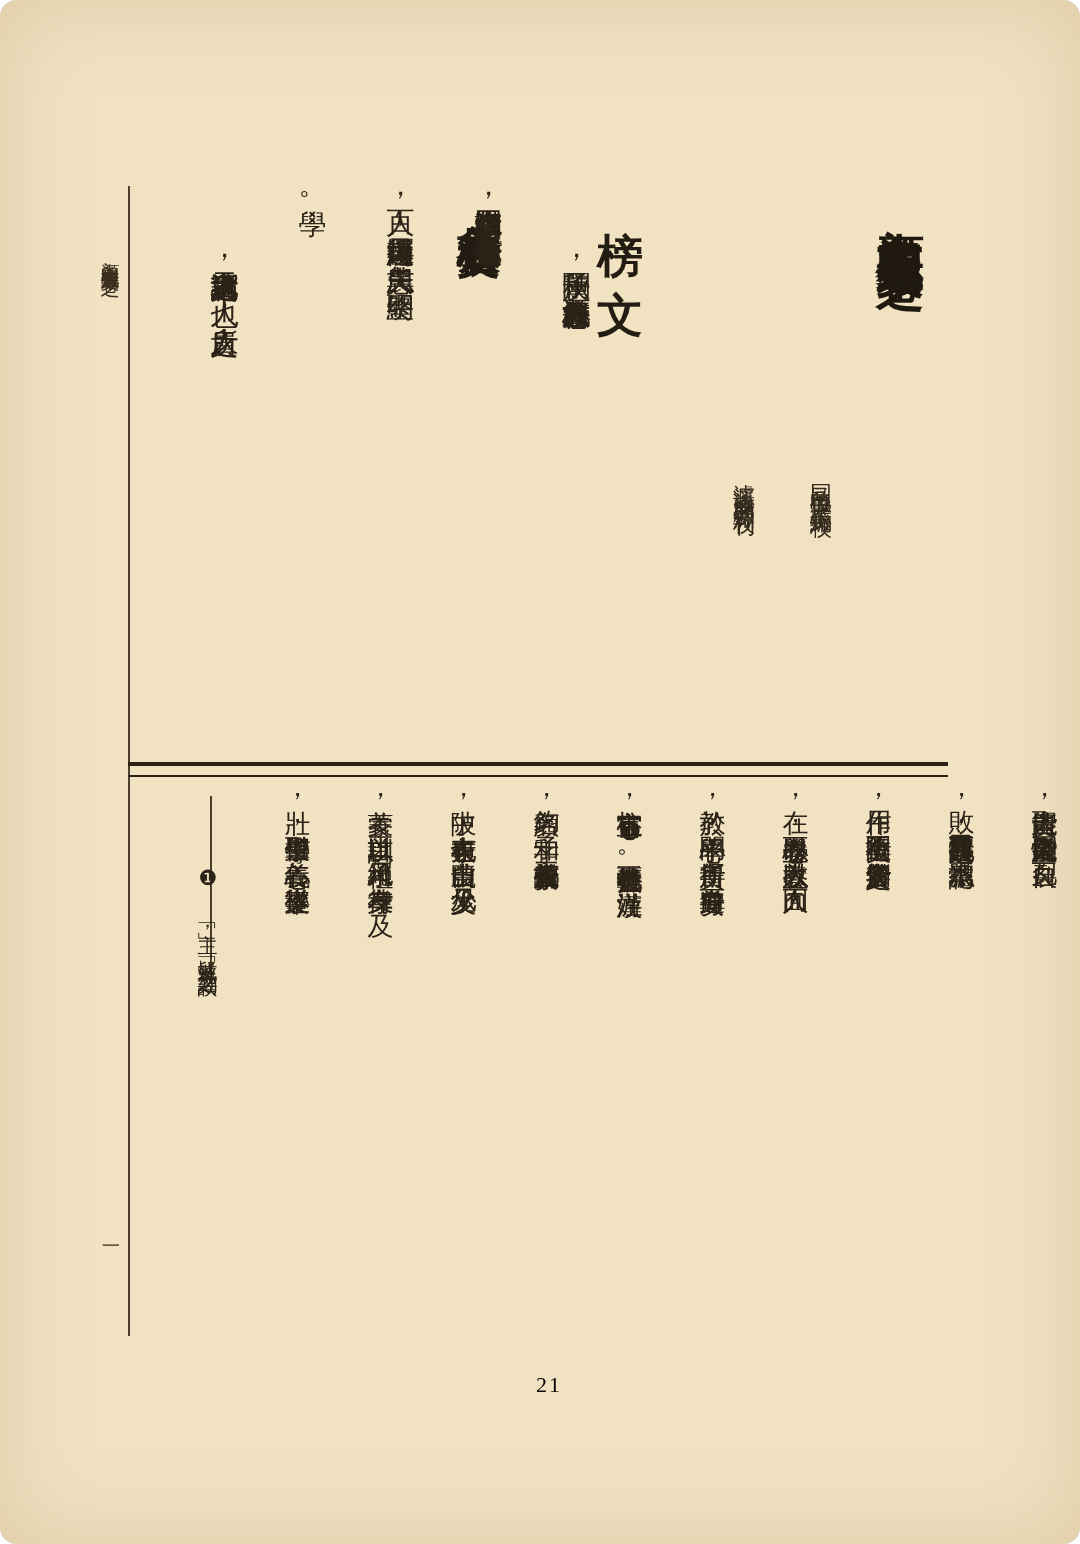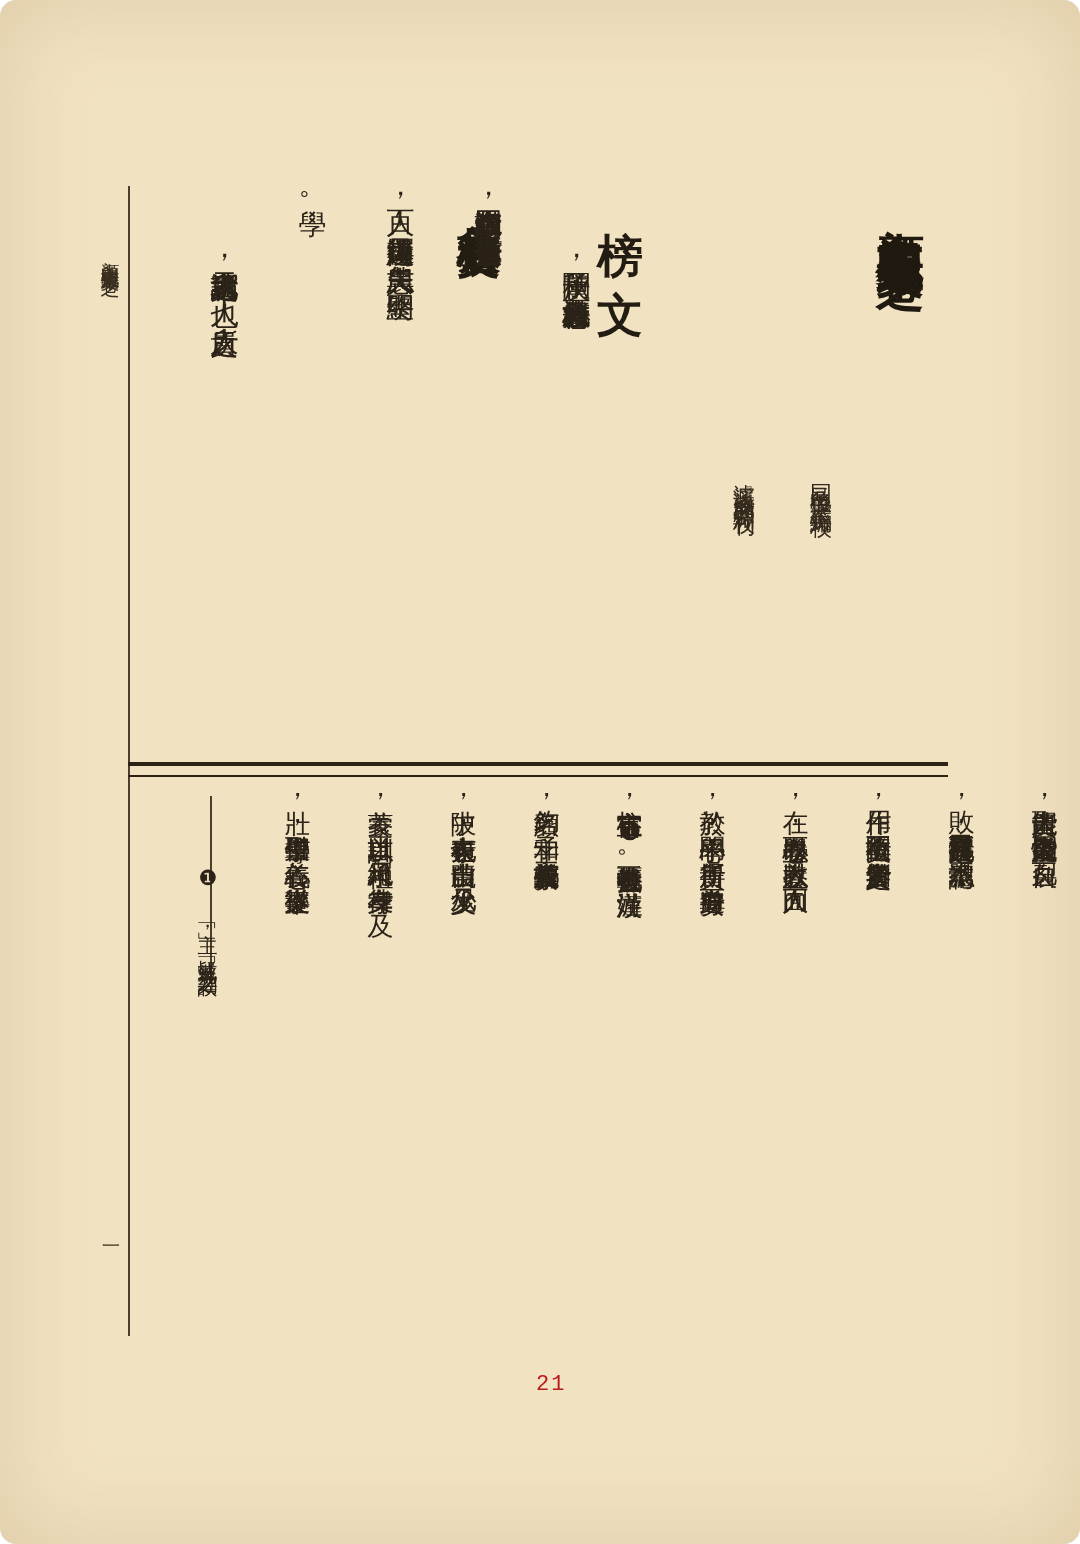--- a/index.html
+++ b/index.html
@@ -99,23 +99,22 @@
   .footnote {
     left: 148px; top: 798px; height: 330px;
     line-height: 40px;
   }
   .footnote-marker { font-size: 21px; }
   .footnote-body { font-size: 20px; letter-spacing: 2px; padding-top: 26px; }
   
   .page-number {
     position: absolute;
     left: 536px; top: 1372px;
-    font-size: 22px; color: #b91c1c;
+    font-size: 22px; color: #000000;
     letter-spacing: 2px;
-    font-family: Liberation Mono, monospace;
   }
 </style>
 </head>
 <body>
 
 <div class="page">
 
   <div class="vtext volume-title">顏山農先生遺集卷之一</div>
 
   <div class="vtext editors">

